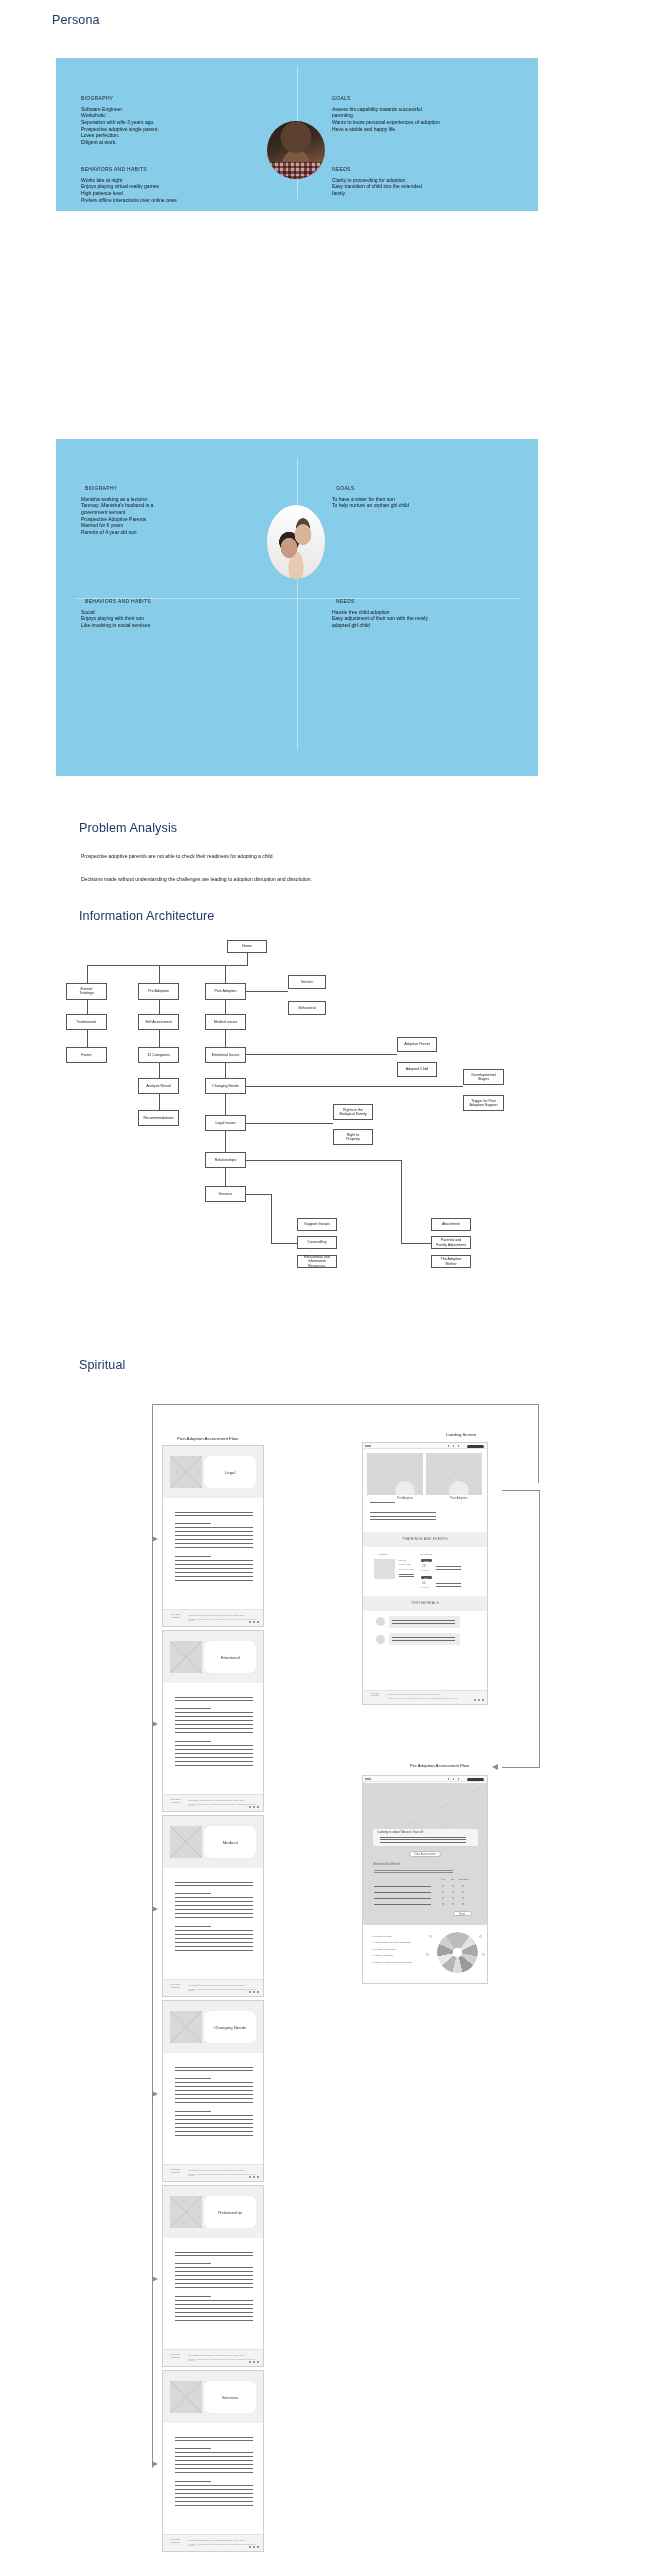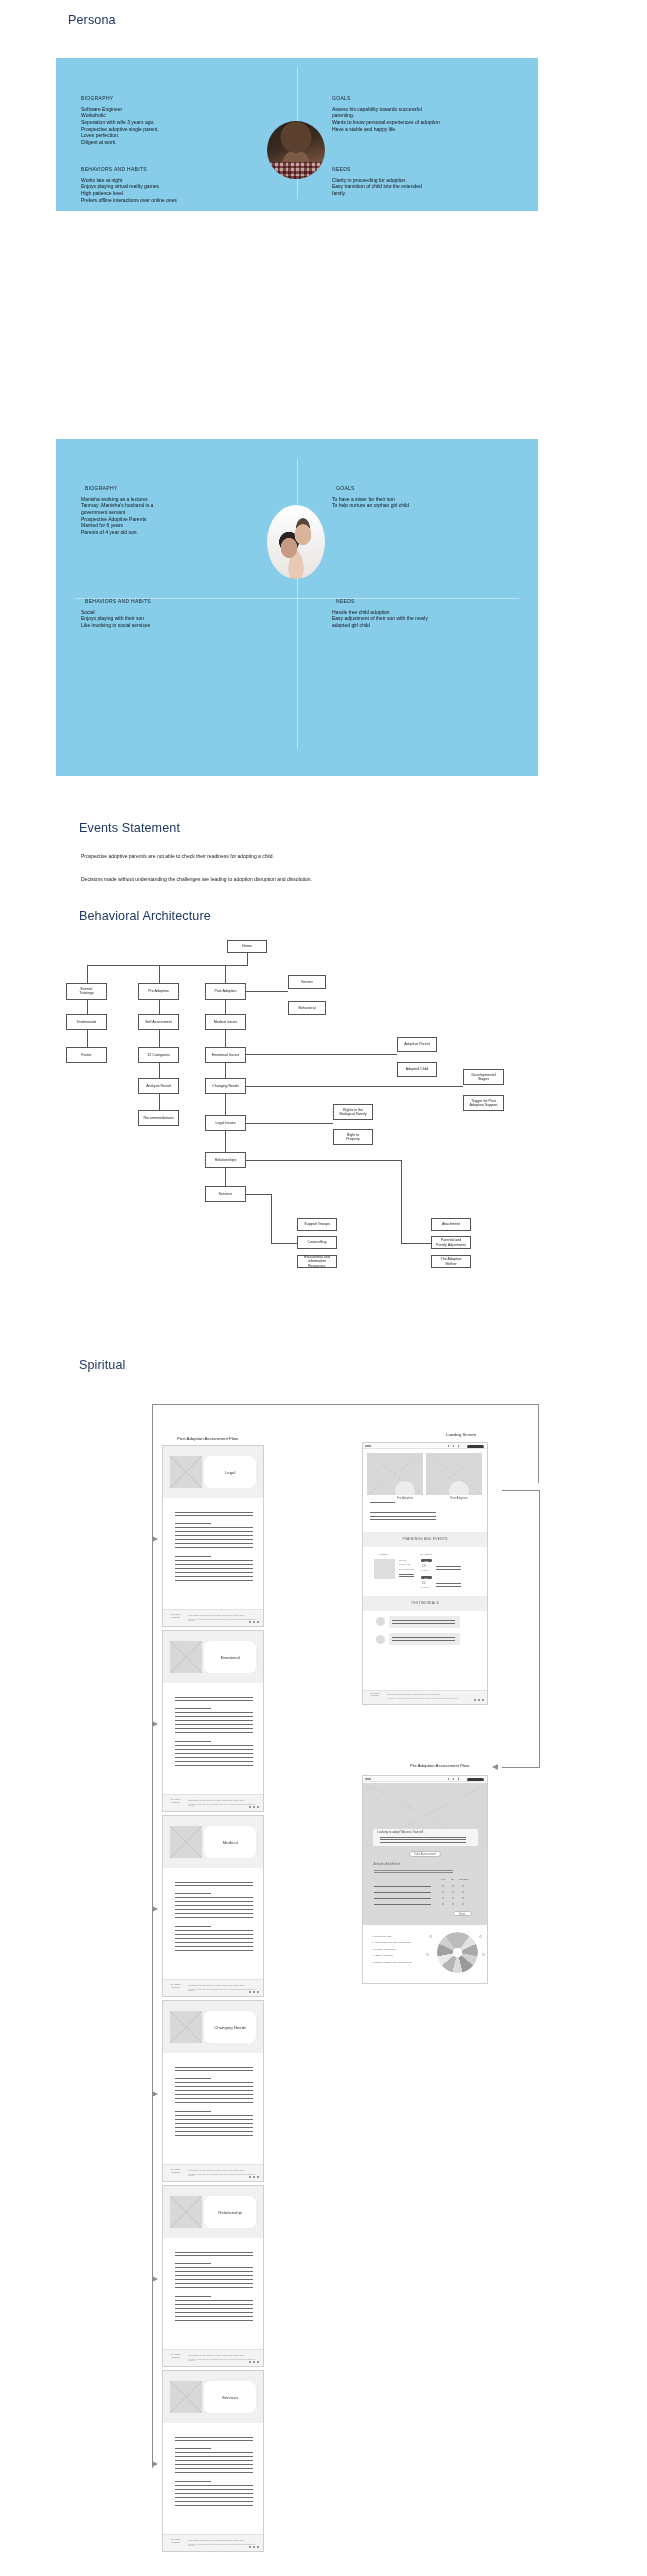--- a/index.html
+++ b/index.html
@@ -191,21 +191,21 @@
     background:#fff; display:flex; align-items:center; justify-content:center;
     font-size:2.8px; color:#6a6a6a;
   }
   .chk { position:absolute; width:2px; height:2px; border:0.7px solid #b4b4b4; }
   .col-hd { position:absolute; font-size:2.4px; color:#555; }
   .pie { position:absolute; border-radius:50%; }
 </style>
 </head>
 <body>
 
-<div class="section-title" style="left:68px; top:13.2px;">Persona</div>
+<div class="section-title" style="left:52px; top:13.2px;">Persona</div>
 
 <div class="persona-card" style="top:58px; height:153px;">
   <div class="persona-divider"></div>
 
   <div class="pcol" style="left:25px; top:37px;">
     <div class="pheading">BIOGRAPHY</div>
     <div class="pline">Software Engineer</div>
     <div class="pline">Workoholic</div>
     <div class="pline">Seperation with wife 3 years ago.</div>
     <div class="pline">Prospective adoptive single parent.</div>
@@ -269,25 +269,25 @@
   </div>
 
   <div class="pcol" style="left:276px; top:159px;">
     <div class="pheading" style="padding-left:4px;">NEEDS</div>
     <div class="pline">Hassle free child adoption</div>
     <div class="pline">Easy adjustment of their son with the newly</div>
     <div class="pline">adopted girl child</div>
   </div>
 </div>
 
-<div class="section-title" style="left:79px; top:821px;">Events Statement</div>
+<div class="section-title" style="left:79px; top:821px;">Problem Analysis</div>
 <div class="body-line" style="left:81px; top:853px;">Prospective adoptive parent/s are not able to check their readiness for adopting a child.</div>
 <div class="body-line" style="left:81px; top:876px;">Decisions made without understanding the challenges are leading to adoption disruption and dissolution.</div>
 
-<div class="section-title" style="left:79px; top:909px;">Behavioral Architecture</div>
+<div class="section-title" style="left:79px; top:909px;">Information Architecture</div>
 
 <div id="ia">
 
   <div class="ia-line ia-v" style="left:247px; top:18px; height:12px;"></div>
   <div class="ia-line ia-h" style="left:87px; top:30px; width:161px;"></div>
   <div class="ia-line ia-v" style="left:87px; top:30px; height:18px;"></div>
   <div class="ia-line ia-v" style="left:159px; top:30px; height:18px;"></div>
   <div class="ia-line ia-v" style="left:225px; top:30px; height:18px;"></div>
 
   <div class="ia-line ia-v" style="left:87px; top:64px; height:15px;"></div>

